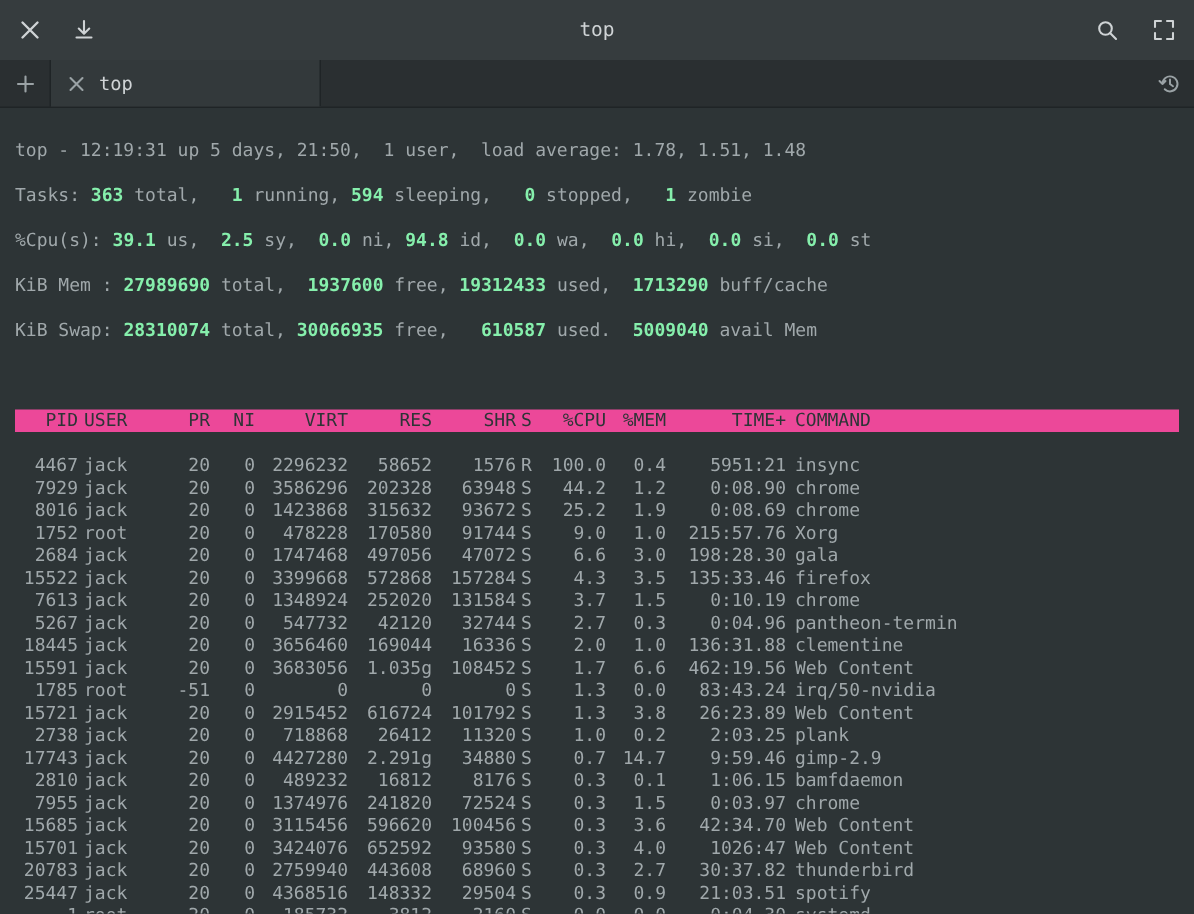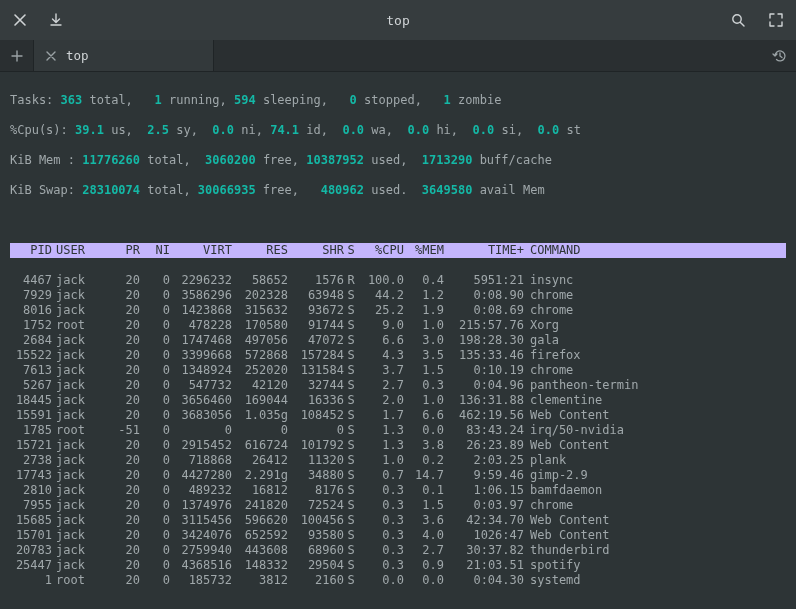--- a/index.html
+++ b/index.html
@@ -48,24 +48,24 @@
   .tab-history {
     position:absolute; right:8px; top:0; bottom:0; display:flex; align-items:center;
     color:#9aa2a5; cursor:pointer;
   }
   .terminal {
     padding: 6px 10px 10px 10px;
     line-height: 15px;
     white-space: pre;
     letter-spacing: 0px;
   }
-  .bold { color:#14b8a6; font-weight:bold; }
+  .bold { color:#86efac; font-weight:bold; }
   .row { display:block; }
   .header-row {
-    background:#c4b5fd; color:#2d3436; display:block; width:100%;
+    background:#ec4899; color:#2d3436; display:block; width:100%;
     padding: 0 0;
   }
   
   .c-pid{display:inline-block;width:42px;text-align:right;}
   .c-user{display:inline-block;width:52px;text-align:left;padding-left:4px;}
   .c-pr{display:inline-block;width:36px;text-align:right;}
   .c-ni{display:inline-block;width:30px;text-align:right;}
   .c-virt{display:inline-block;width:62px;text-align:right;}
   .c-res{display:inline-block;width:56px;text-align:right;}
   .c-shr{display:inline-block;width:56px;text-align:right;}
@@ -124,20 +124,21 @@
   </div>
   <div class="tab-history">
     <svg width="16" height="16" viewBox="0 0 16 16">
         <path d="M3 8 A5 5 0 1 1 4.5 11.5 M3 8 L1 6 M3 8 L5 6" stroke="#9aa2a5" stroke-width="1.3" fill="none" stroke-linecap="round" stroke-linejoin="round"></path>
         <path d="M8 5 V8 L10 9.5" stroke="#9aa2a5" stroke-width="1.3" fill="none" stroke-linecap="round"></path>
       </svg>
   </div>
 </div>
 
 <div class="terminal">
+<span class="row">top - 12:19:31 up 5 days, 21:50,  1 user,  load average: 1.78, 1.51, 1.48</span>
 <span class="row">Tasks: <span class="bold">363</span> total,   <span class="bold">1</span> running, <span class="bold">594</span> sleeping,   <span class="bold">0</span> stopped,   <span class="bold">1</span> zombie</span>
-<span class="row">%Cpu(s): <span class="bold">39.1</span> us,  <span class="bold">2.5</span> sy,  <span class="bold">0.0</span> ni, <span class="bold">74.1</span> id,  <span class="bold">0.0</span> wa,  <span class="bold">0.0</span> hi,  <span class="bold">0.0</span> si,  <span class="bold">0.0</span> st</span>
-<span class="row">KiB Mem : <span class="bold">11776260</span> total,  <span class="bold">3060200</span> free, <span class="bold">10387952</span> used,  <span class="bold">1713290</span> buff/cache</span>
-<span class="row">KiB Swap: <span class="bold">28310074</span> total, <span class="bold">30066935</span> free,   <span class="bold">480962</span> used.  <span class="bold">3649580</span> avail Mem</span>
+<span class="row">%Cpu(s): <span class="bold">39.1</span> us,  <span class="bold">2.5</span> sy,  <span class="bold">0.0</span> ni, <span class="bold">94.8</span> id,  <span class="bold">0.0</span> wa,  <span class="bold">0.0</span> hi,  <span class="bold">0.0</span> si,  <span class="bold">0.0</span> st</span>
+<span class="row">KiB Mem : <span class="bold">27989690</span> total,  <span class="bold">1937600</span> free, <span class="bold">19312433</span> used,  <span class="bold">1713290</span> buff/cache</span>
+<span class="row">KiB Swap: <span class="bold">28310074</span> total, <span class="bold">30066935</span> free,   <span class="bold">610587</span> used.  <span class="bold">5009040</span> avail Mem</span>
 <span class="row">&nbsp;</span>
 <span class="header-row"><span class="c-pid">PID</span><span class="c-user">USER</span><span class="c-pr">PR</span><span class="c-ni">NI</span><span class="c-virt">VIRT</span><span class="c-res">RES</span><span class="c-shr">SHR</span><span class="c-s">S</span><span class="c-cpu">%CPU</span><span class="c-mem">%MEM</span><span class="c-time">TIME+</span><span class="c-cmd">COMMAND</span>                              </span>
 <div id="process-rows"><span class="row"><span class="c-pid">4467</span><span class="c-user">jack</span><span class="c-pr">20</span><span class="c-ni">0</span><span class="c-virt">2296232</span><span class="c-res">58652</span><span class="c-shr">1576</span><span class="c-s">R</span><span class="c-cpu">100.0</span><span class="c-mem">0.4</span><span class="c-time">5951:21</span><span class="c-cmd">insync</span></span><span class="row"><span class="c-pid">7929</span><span class="c-user">jack</span><span class="c-pr">20</span><span class="c-ni">0</span><span class="c-virt">3586296</span><span class="c-res">202328</span><span class="c-shr">63948</span><span class="c-s">S</span><span class="c-cpu">44.2</span><span class="c-mem">1.2</span><span class="c-time">0:08.90</span><span class="c-cmd">chrome</span></span><span class="row"><span class="c-pid">8016</span><span class="c-user">jack</span><span class="c-pr">20</span><span class="c-ni">0</span><span class="c-virt">1423868</span><span class="c-res">315632</span><span class="c-shr">93672</span><span class="c-s">S</span><span class="c-cpu">25.2</span><span class="c-mem">1.9</span><span class="c-time">0:08.69</span><span class="c-cmd">chrome</span></span><span class="row"><span class="c-pid">1752</span><span class="c-user">root</span><span class="c-pr">20</span><span class="c-ni">0</span><span class="c-virt">478228</span><span class="c-res">170580</span><span class="c-shr">91744</span><span class="c-s">S</span><span class="c-cpu">9.0</span><span class="c-mem">1.0</span><span class="c-time">215:57.76</span><span class="c-cmd">Xorg</span></span><span class="row"><span class="c-pid">2684</span><span class="c-user">jack</span><span class="c-pr">20</span><span class="c-ni">0</span><span class="c-virt">1747468</span><span class="c-res">497056</span><span class="c-shr">47072</span><span class="c-s">S</span><span class="c-cpu">6.6</span><span class="c-mem">3.0</span><span class="c-time">198:28.30</span><span class="c-cmd">gala</span></span><span class="row"><span class="c-pid">15522</span><span class="c-user">jack</span><span class="c-pr">20</span><span class="c-ni">0</span><span class="c-virt">3399668</span><span class="c-res">572868</span><span class="c-shr">157284</span><span class="c-s">S</span><span class="c-cpu">4.3</span><span class="c-mem">3.5</span><span class="c-time">135:33.46</span><span class="c-cmd">firefox</span></span><span class="row"><span class="c-pid">7613</span><span class="c-user">jack</span><span class="c-pr">20</span><span class="c-ni">0</span><span class="c-virt">1348924</span><span class="c-res">252020</span><span class="c-shr">131584</span><span class="c-s">S</span><span class="c-cpu">3.7</span><span class="c-mem">1.5</span><span class="c-time">0:10.19</span><span class="c-cmd">chrome</span></span><span class="row"><span class="c-pid">5267</span><span class="c-user">jack</span><span class="c-pr">20</span><span class="c-ni">0</span><span class="c-virt">547732</span><span class="c-res">42120</span><span class="c-shr">32744</span><span class="c-s">S</span><span class="c-cpu">2.7</span><span class="c-mem">0.3</span><span class="c-time">0:04.96</span><span class="c-cmd">pantheon-termin</span></span><span class="row"><span class="c-pid">18445</span><span class="c-user">jack</span><span class="c-pr">20</span><span class="c-ni">0</span><span class="c-virt">3656460</span><span class="c-res">169044</span><span class="c-shr">16336</span><span class="c-s">S</span><span class="c-cpu">2.0</span><span class="c-mem">1.0</span><span class="c-time">136:31.88</span><span class="c-cmd">clementine</span></span><span class="row"><span class="c-pid">15591</span><span class="c-user">jack</span><span class="c-pr">20</span><span class="c-ni">0</span><span class="c-virt">3683056</span><span class="c-res">1.035g</span><span class="c-shr">108452</span><span class="c-s">S</span><span class="c-cpu">1.7</span><span class="c-mem">6.6</span><span class="c-time">462:19.56</span><span class="c-cmd">Web Content</span></span><span class="row"><span class="c-pid">1785</span><span class="c-user">root</span><span class="c-pr">-51</span><span class="c-ni">0</span><span class="c-virt">0</span><span class="c-res">0</span><span class="c-shr">0</span><span class="c-s">S</span><span class="c-cpu">1.3</span><span class="c-mem">0.0</span><span class="c-time">83:43.24</span><span class="c-cmd">irq/50-nvidia</span></span><span class="row"><span class="c-pid">15721</span><span class="c-user">jack</span><span class="c-pr">20</span><span class="c-ni">0</span><span class="c-virt">2915452</span><span class="c-res">616724</span><span class="c-shr">101792</span><span class="c-s">S</span><span class="c-cpu">1.3</span><span class="c-mem">3.8</span><span class="c-time">26:23.89</span><span class="c-cmd">Web Content</span></span><span class="row"><span class="c-pid">2738</span><span class="c-user">jack</span><span class="c-pr">20</span><span class="c-ni">0</span><span class="c-virt">718868</span><span class="c-res">26412</span><span class="c-shr">11320</span><span class="c-s">S</span><span class="c-cpu">1.0</span><span class="c-mem">0.2</span><span class="c-time">2:03.25</span><span class="c-cmd">plank</span></span><span class="row"><span class="c-pid">17743</span><span class="c-user">jack</span><span class="c-pr">20</span><span class="c-ni">0</span><span class="c-virt">4427280</span><span class="c-res">2.291g</span><span class="c-shr">34880</span><span class="c-s">S</span><span class="c-cpu">0.7</span><span class="c-mem">14.7</span><span class="c-time">9:59.46</span><span class="c-cmd">gimp-2.9</span></span><span class="row"><span class="c-pid">2810</span><span class="c-user">jack</span><span class="c-pr">20</span><span class="c-ni">0</span><span class="c-virt">489232</span><span class="c-res">16812</span><span class="c-shr">8176</span><span class="c-s">S</span><span class="c-cpu">0.3</span><span class="c-mem">0.1</span><span class="c-time">1:06.15</span><span class="c-cmd">bamfdaemon</span></span><span class="row"><span class="c-pid">7955</span><span class="c-user">jack</span><span class="c-pr">20</span><span class="c-ni">0</span><span class="c-virt">1374976</span><span class="c-res">241820</span><span class="c-shr">72524</span><span class="c-s">S</span><span class="c-cpu">0.3</span><span class="c-mem">1.5</span><span class="c-time">0:03.97</span><span class="c-cmd">chrome</span></span><span class="row"><span class="c-pid">15685</span><span class="c-user">jack</span><span class="c-pr">20</span><span class="c-ni">0</span><span class="c-virt">3115456</span><span class="c-res">596620</span><span class="c-shr">100456</span><span class="c-s">S</span><span class="c-cpu">0.3</span><span class="c-mem">3.6</span><span class="c-time">42:34.70</span><span class="c-cmd">Web Content</span></span><span class="row"><span class="c-pid">15701</span><span class="c-user">jack</span><span class="c-pr">20</span><span class="c-ni">0</span><span class="c-virt">3424076</span><span class="c-res">652592</span><span class="c-shr">93580</span><span class="c-s">S</span><span class="c-cpu">0.3</span><span class="c-mem">4.0</span><span class="c-time">1026:47</span><span class="c-cmd">Web Content</span></span><span class="row"><span class="c-pid">20783</span><span class="c-user">jack</span><span class="c-pr">20</span><span class="c-ni">0</span><span class="c-virt">2759940</span><span class="c-res">443608</span><span class="c-shr">68960</span><span class="c-s">S</span><span class="c-cpu">0.3</span><span class="c-mem">2.7</span><span class="c-time">30:37.82</span><span class="c-cmd">thunderbird</span></span><span class="row"><span class="c-pid">25447</span><span class="c-user">jack</span><span class="c-pr">20</span><span class="c-ni">0</span><span class="c-virt">4368516</span><span class="c-res">148332</span><span class="c-shr">29504</span><span class="c-s">S</span><span class="c-cpu">0.3</span><span class="c-mem">0.9</span><span class="c-time">21:03.51</span><span class="c-cmd">spotify</span></span><span class="row"><span class="c-pid">1</span><span class="c-user">root</span><span class="c-pr">20</span><span class="c-ni">0</span><span class="c-virt">185732</span><span class="c-res">3812</span><span class="c-shr">2160</span><span class="c-s">S</span><span class="c-cpu">0.0</span><span class="c-mem">0.0</span><span class="c-time">0:04.30</span><span class="c-cmd">systemd</span></span></div>
 </div>
 
 </body></html>

